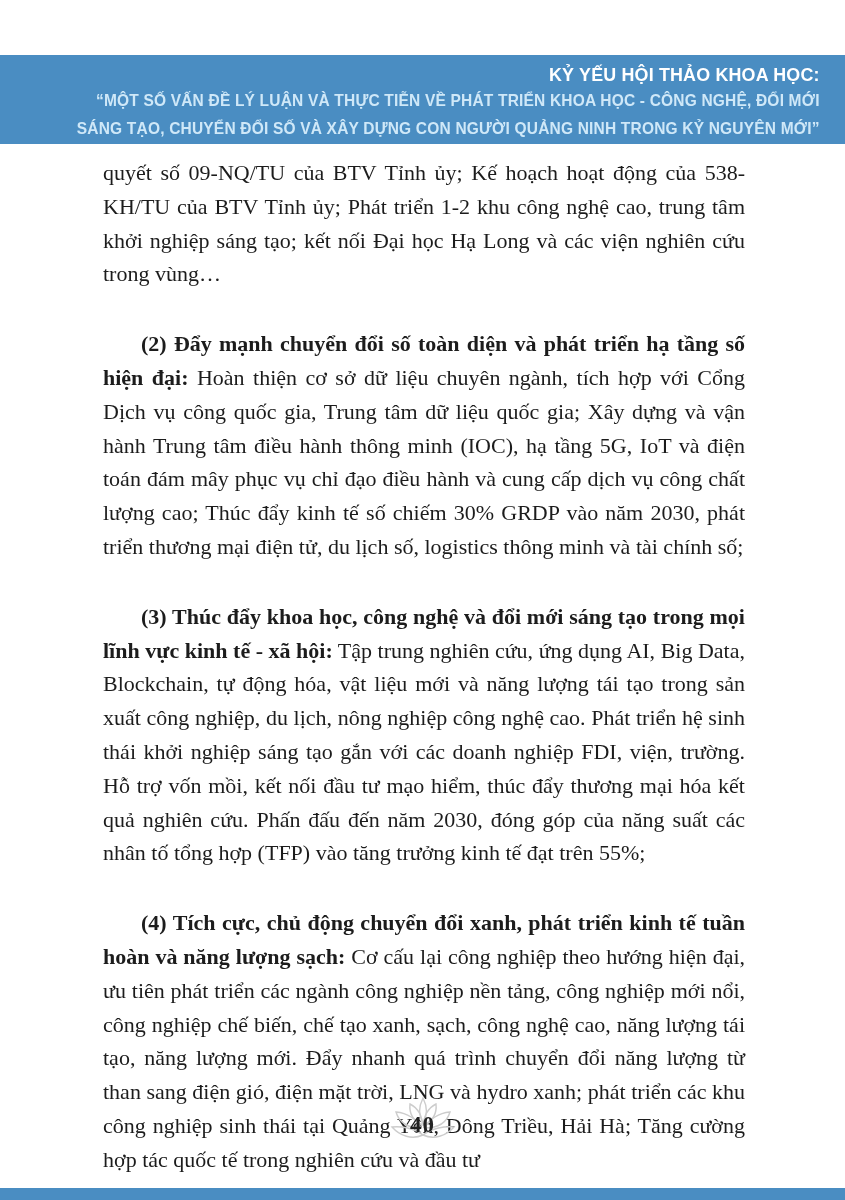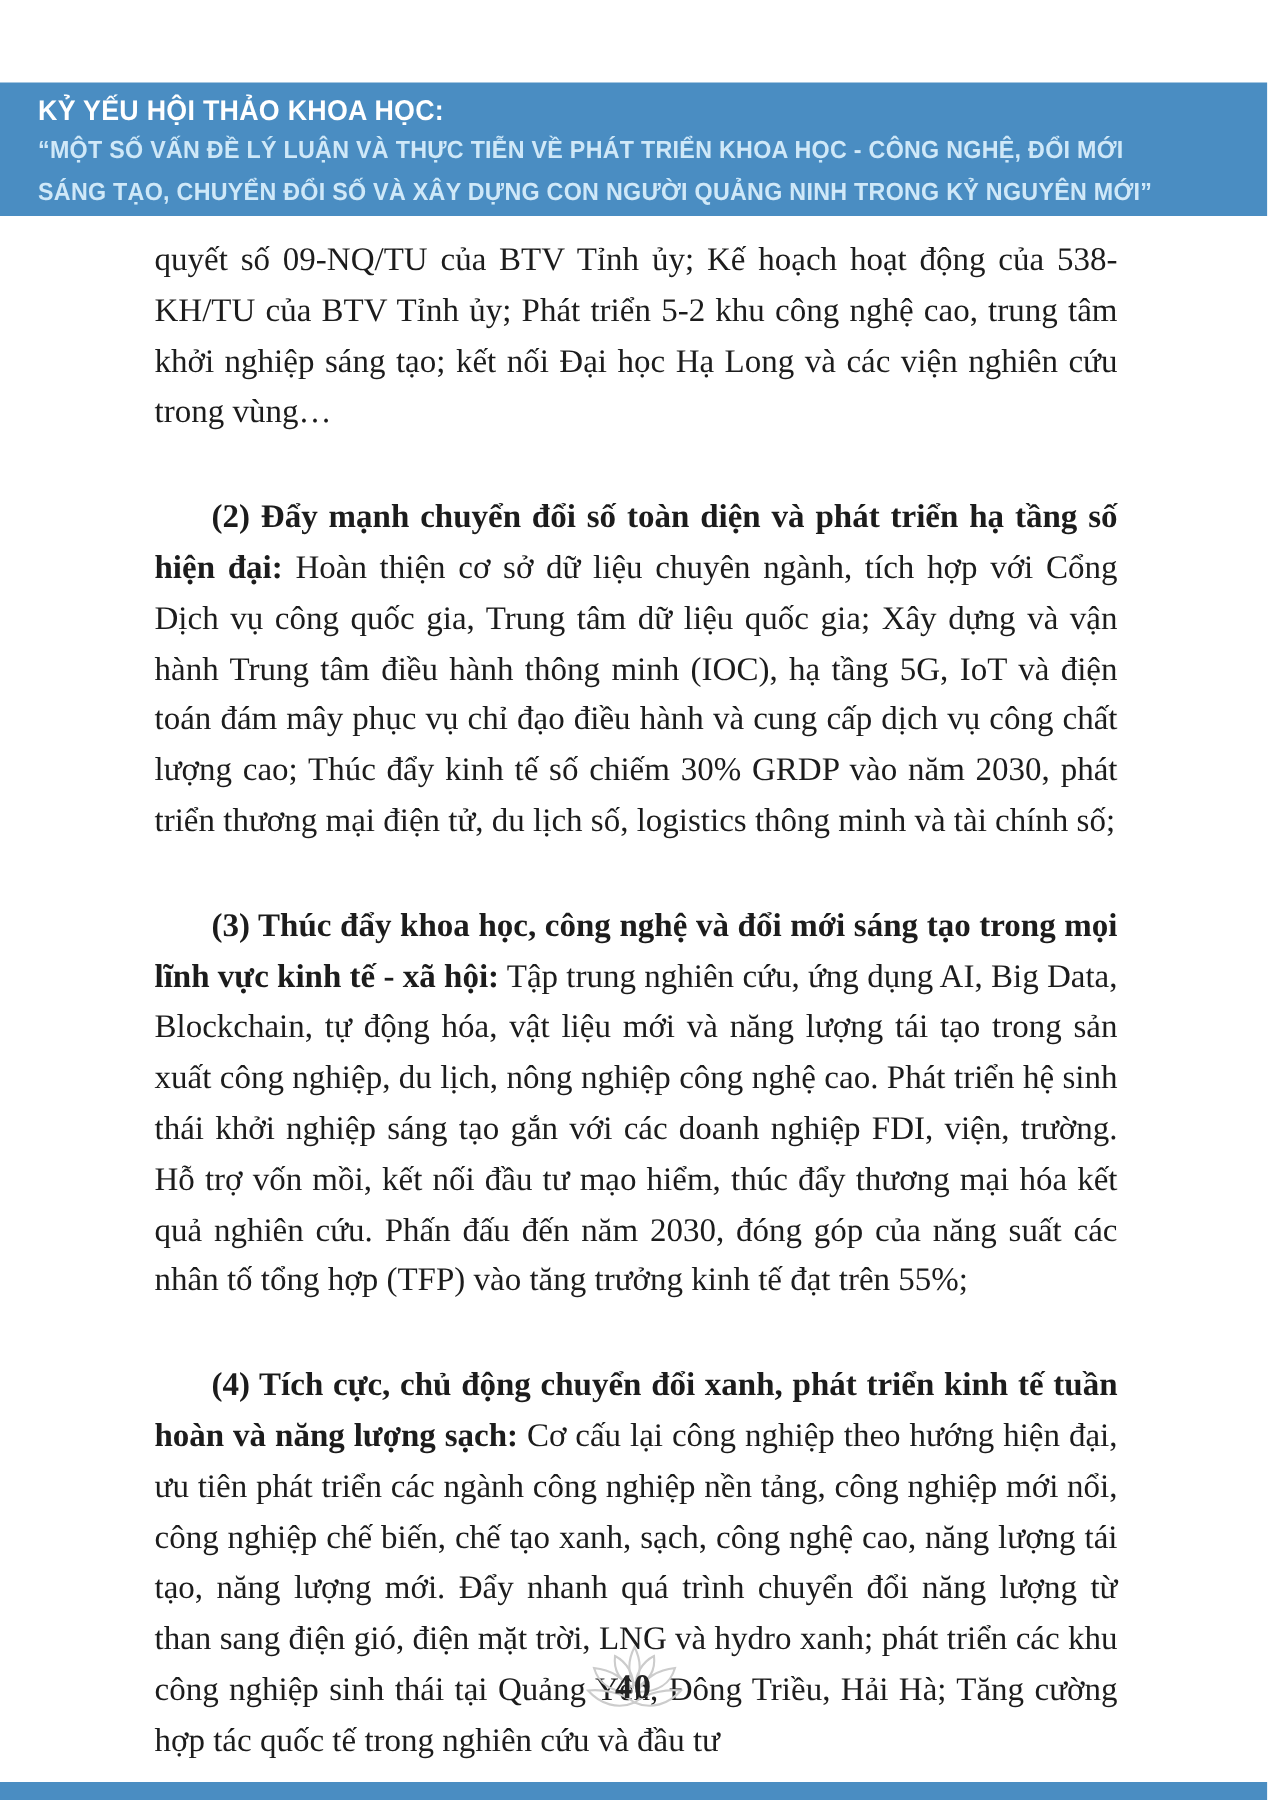--- a/index.html
+++ b/index.html
@@ -15,21 +15,21 @@
   }
 
   
   .header-band {
     position: absolute;
     top: 55px;
     left: 0;
     width: 845px;
     height: 89px;
     background: #4a8dc2;
-    text-align: left;
+    text-align: right;
     padding-top: 7px;
   }
   .header-title {
     color: #ffffff;
     font-family: "Liberation Sans", "DejaVu Sans", sans-serif;
     font-weight: 700;
     font-size: 19px;
     line-height: 25px;
     letter-spacing: 0.2px;
     transform: scaleX(0.94);
@@ -105,21 +105,21 @@
 
 <div class="page">
 
   <header class="header-band">
     <div class="header-title">KỶ YẾU HỘI THẢO KHOA HỌC:</div>
     <div class="header-subtitle">“MỘT SỐ VẤN ĐỀ LÝ LUẬN VÀ THỰC TIỄN VỀ PHÁT TRIỂN KHOA HỌC - CÔNG NGHỆ, ĐỔI MỚI</div>
     <div class="header-subtitle">SÁNG TẠO, CHUYỂN ĐỔI SỐ VÀ XÂY DỰNG CON NGƯỜI QUẢNG NINH TRONG KỶ NGUYÊN MỚI”</div>
   </header>
 
   <main class="doc-body" id="doc-body">
-      <p class="para"><span>quyết số 09-NQ/TU của BTV Tỉnh ủy; Kế hoạch hoạt động của 538-KH/TU của BTV Tỉnh ủy; Phát triển 5-2 khu công nghệ cao, trung tâm khởi nghiệp sáng tạo; kết nối Đại học Hạ Long và các viện nghiên cứu trong vùng…</span></p>
+      <p class="para"><span>quyết số 09-NQ/TU của BTV Tỉnh ủy; Kế hoạch hoạt động của 538-KH/TU của BTV Tỉnh ủy; Phát triển 1-2 khu công nghệ cao, trung tâm khởi nghiệp sáng tạo; kết nối Đại học Hạ Long và các viện nghiên cứu trong vùng…</span></p>
       <p class="para indent"><strong>(2) Đẩy mạnh chuyển đổi số toàn diện và phát triển hạ tầng số hiện đại:</strong><span> Hoàn thiện cơ sở dữ liệu chuyên ngành, tích hợp với Cổng Dịch vụ công quốc gia, Trung tâm dữ liệu quốc gia; Xây dựng và vận hành Trung tâm điều hành thông minh (IOC), hạ tầng 5G, IoT và điện toán đám mây phục vụ chỉ đạo điều hành và cung cấp dịch vụ công chất lượng cao; Thúc đẩy kinh tế số chiếm 30% GRDP vào năm 2030, phát triển thương mại điện tử, du lịch số, logistics thông minh và tài chính số;</span></p>
       <p class="para indent"><strong>(3) Thúc đẩy khoa học, công nghệ và đổi mới sáng tạo trong mọi lĩnh vực kinh tế - xã hội:</strong><span> Tập trung nghiên cứu, ứng dụng AI, Big Data, Blockchain, tự động hóa, vật liệu mới và năng lượng tái tạo trong sản xuất công nghiệp, du lịch, nông nghiệp công nghệ cao. Phát triển hệ sinh thái khởi nghiệp sáng tạo gắn với các doanh nghiệp FDI, viện, trường. Hỗ trợ vốn mồi, kết nối đầu tư mạo hiểm, thúc đẩy thương mại hóa kết quả nghiên cứu. Phấn đấu đến năm 2030, đóng góp của năng suất các nhân tố tổng hợp (TFP) vào tăng trưởng kinh tế đạt trên 55%;</span></p>
       <p class="para indent"><strong>(4) Tích cực, chủ động chuyển đổi xanh, phát triển kinh tế tuần hoàn và năng lượng sạch:</strong><span> Cơ cấu lại công nghiệp theo hướng hiện đại, ưu tiên phát triển các ngành công nghiệp nền tảng, công nghiệp mới nổi, công nghiệp chế biến, chế tạo xanh, sạch, công nghệ cao, năng lượng tái tạo, năng lượng mới. Đẩy nhanh quá trình chuyển đổi năng lượng từ than sang điện gió, điện mặt trời, LNG và hydro xanh; phát triển các khu công nghiệp sinh thái tại Quảng Yên, Đông Triều, Hải Hà; Tăng cường hợp tác quốc tế trong nghiên cứu và đầu tư</span></p>
     </main>
 
   <footer class="page-footer">
     <div class="lotus-wrap">
       <svg width="74" height="48" viewBox="0 0 74 48" fill="none" stroke="#cccccc" stroke-width="1.4">
 
         <path d="M37 2 C33 10 31.5 18 37 27 C42.5 18 41 10 37 2 Z"></path>

